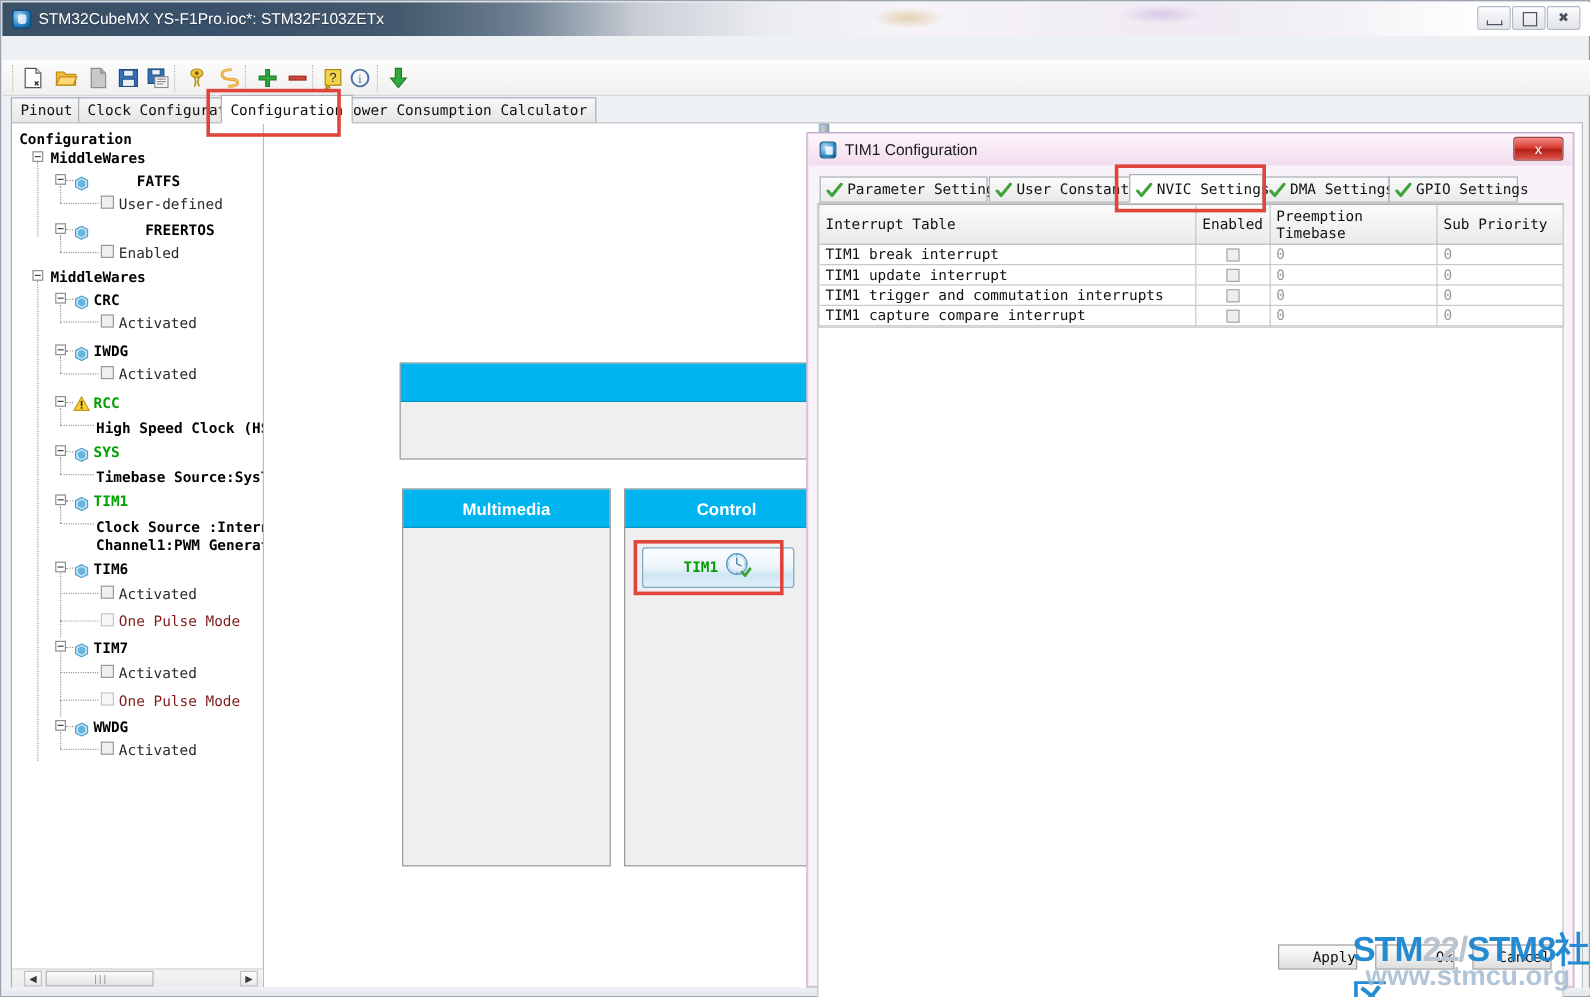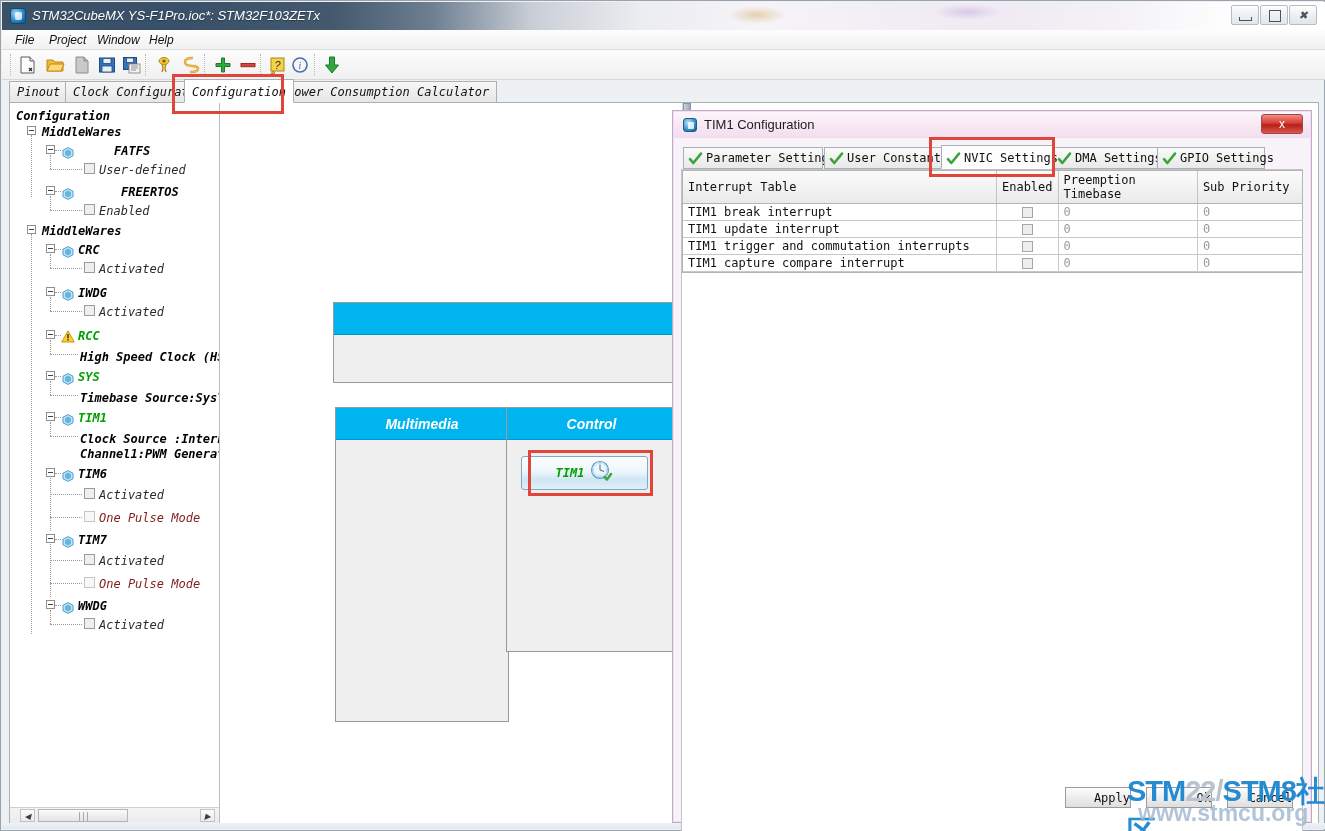--- a/index.html
+++ b/index.html
@@ -14,21 +14,20 @@
     position: relative;
     width: 1325px; height: 831px;
     background: #f3f3f3;
   }
 
   
   .win-frame {
     position: absolute; left: 0; top: 0; width: 1325px; height: 831px;
     border: 1px solid #9aa3ad;
     background: #eef1f4;
-    font-style: italic;
   }
   .titlebar {
     position: absolute; left: 1px; top: 1px; width: 1323px; height: 28px;
     background:
       linear-gradient(to right,
         #3a5166 0px, #39506a 180px, #44596d 330px, #6d7f91 430px,
         #c9ced6 530px, #ecedf1 640px, #f6f4f8 760px, #f2eef5 880px,
         #efeaf3 1000px, #f4f2f6 1120px, #ffffff 1240px, #ffffff 1323px);
     overflow: hidden;
   }
@@ -314,26 +313,20 @@
           </div>
         <div class="wb max">
             <span class="g"></span>
           </div>
         <div class="wb">
             <span class="g">✖</span>
           </div>
       </div>
     </div>
 
-    <div class="menubar">
-      <div class="menu-item" style="left:8px">File</div>
-      <div class="menu-item" style="left:42px">Project</div>
-      <div class="menu-item" style="left:90px">Window</div>
-      <div class="menu-item" style="left:142px">Help</div>
-    </div>
 
     <div class="toolbar">
       <div class="tb-sep" style="left:8px"></div>
       <div class="tbi" style="left:16px">
         <svg width="20" height="20" viewBox="0 0 20 20">
           <path d="M3 2 h9 l4 4 v12 H3 Z" fill="#fdfdfd" stroke="#5a5a5a" stroke-width="1"></path>
           <path d="M12 2 v4 h4" fill="#dfe6ee" stroke="#5a5a5a" stroke-width="1"></path>
           <path d="M11 13 l3 3 M14 13 l-3 3" stroke="#2a2a2a" stroke-width="1.2"></path>
         </svg>
       </div>
@@ -645,21 +638,21 @@
       <div class="canvas">
 
         <div class="grp" style="left:112px; top:199px; width:350px; height:81px;">
           <div class="grp-hdr"></div>
         </div>
 
         <div class="grp" style="left:114px; top:304px; width:174px; height:315px;">
           <div class="grp-hdr">Multimedia</div>
         </div>
 
-        <div class="grp" style="left:285px; top:304px; width:171px; height:245px;">
+        <div class="grp" style="left:299px; top:304px; width:171px; height:315px;">
           <div class="grp-hdr">Control</div>
           <div class="ipbtn" style="left:14px; top:48px; width:127px;">
             <span class="nm">TIM1</span>
             <span>
               <svg width="24" height="24" viewBox="0 0 24 24">
                 <circle cx="11" cy="11" r="8.5" fill="none" stroke="#5d9ec8" stroke-width="1.2"></circle>
                 <circle cx="11" cy="11" r="6.8" fill="none" stroke="#9fc8e0" stroke-width=".6"></circle>
                 <path d="M11 11 L11 5.5 M11 11 L15 12.6" stroke="#3c7ba8" stroke-width="1.1" fill="none"></path>
                 <path d="M11 2.5 v1.6 M19.5 11 h-1.6 M11 19.5 v-1.6 M2.5 11 h1.6" stroke="#5d9ec8" stroke-width=".9"></path>
                 <path d="M15.5 18 l2.4 2.6 l4.1 -5.6" fill="none" stroke="#3ea33a" stroke-width="2.4" stroke-linecap="round" stroke-linejoin="round"></path>

